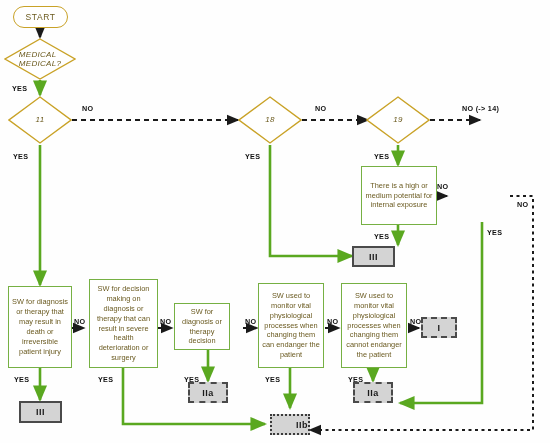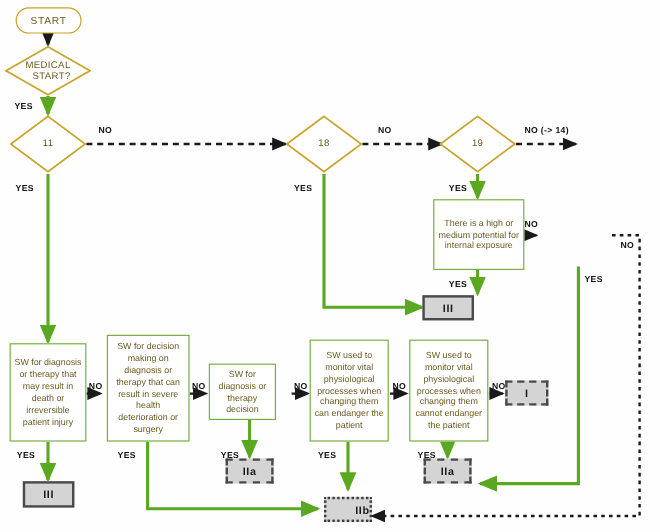--- a/index.html
+++ b/index.html
@@ -13,22 +13,22 @@
   .terminator{
     border:1.4px solid #c9a227;border-radius:14px;background:#ffffff;
     display:flex;align-items:center;justify-content:center;
     color:#6b5a1e;font-size:8.5px;letter-spacing:.6px;
   }
 
   
   .diamond{display:flex;align-items:center;justify-content:center;}
   .diamond .dshape{position:absolute;left:0;top:0;width:100%;height:100%;}
   .diamond .dlabel{
-    position:relative;z-index:2;text-align:right;color:#6b5a1e;
-    font-size:8px;line-height:1.15;letter-spacing:.3px;
+    position:relative;z-index:2;text-align:left;color:#6b5a1e;
+    font-size:8px;line-height:1.15;letter-spacing:.3px;font-style:italic;
   }
 
   
   .pbox{
     border:1.3px solid #76b043;background:#ffffff;
     display:flex;align-items:center;justify-content:center;text-align:center;
     color:#6a5a20;font-size:7.4px;line-height:1.33;padding:2px 3px;
   }
 
   
@@ -112,21 +112,21 @@
   <div class="node terminator" style="left:13px;top:6px;width:55px;height:22px;">
     <span>START</span>
   </div>
 
   <div class="node diamond" style="left:4px;top:38px;width:72px;height:42px;">
     <svg class="dshape" viewBox="0 0 72 42">
       <polygon points="36,1 71,21 36,41 1,21" fill="#ffffff" stroke="#c9a227" stroke-width="1.4"></polygon>
     </svg>
     <div class="dlabel">
       <div>MEDICAL</div>
-      <div>START?</div>
+      <div>MEDICAL?</div>
     </div>
   </div>
 
   <div class="node diamond" style="left:8px;top:96px;width:64px;height:48px;">
     <svg class="dshape" viewBox="0 0 64 48">
       <polygon points="32,1 63,24 32,47 1,24" fill="#ffffff" stroke="#c9a227" stroke-width="1.4"></polygon>
     </svg>
     <div class="dlabel">11</div>
   </div>
 
@@ -189,21 +189,21 @@
     <span>IIb</span>
   </div>
 
   <div class="node chip solid" style="left:19px;top:401px;width:43px;height:22px;">
     <span>III</span>
   </div>
 
   <div class="elabel" style="left:12px;top:84px;">YES</div>
   <div class="elabel" style="left:82px;top:104px;">NO</div>
   <div class="elabel" style="left:315px;top:104px;">NO</div>
-  <div class="elabel" style="left:437px;top:104px;">NO (-&gt; 14)</div>
+  <div class="elabel" style="left:462px;top:104px;">NO (-&gt; 14)</div>
 
   <div class="elabel" style="left:13px;top:152px;">YES</div>
   <div class="elabel" style="left:245px;top:152px;">YES</div>
   <div class="elabel" style="left:374px;top:152px;">YES</div>
 
   <div class="elabel" style="left:437px;top:182px;">NO</div>
   <div class="elabel" style="left:374px;top:232px;">YES</div>
   <div class="elabel" style="left:517px;top:200px;">NO</div>
   <div class="elabel" style="left:487px;top:228px;">YES</div>
 

